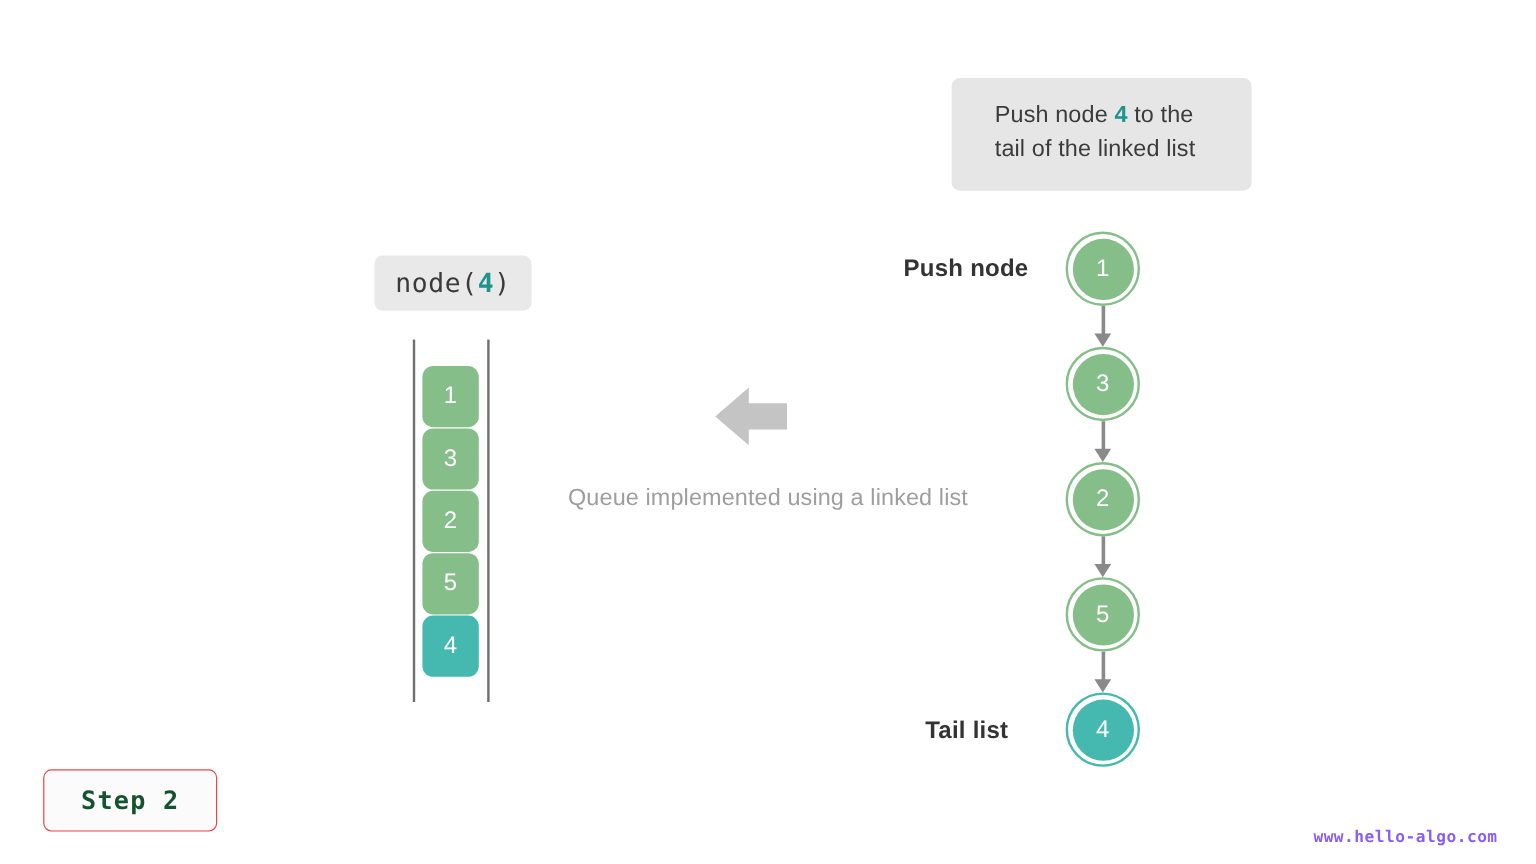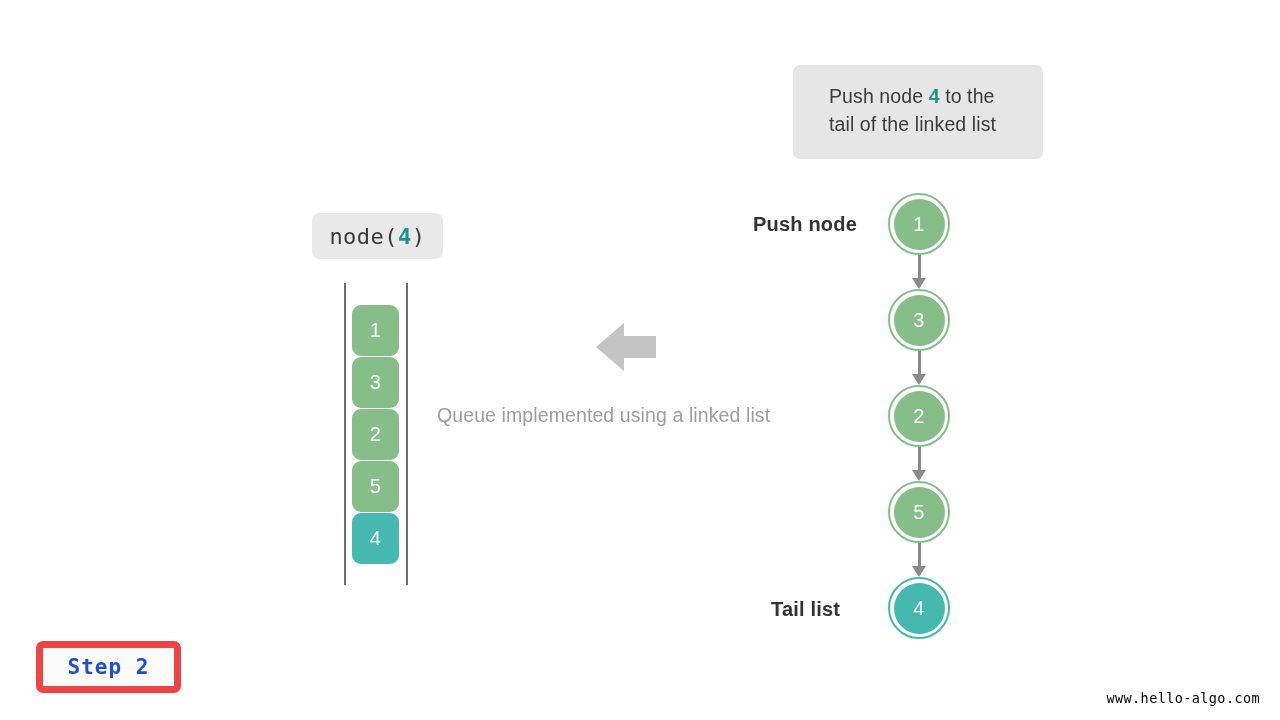--- a/index.html
+++ b/index.html
@@ -112,20 +112,21 @@
     left: 596px;
     top: 322px;
     width: 60px;
     height: 50px;
   }
   .caption {
     position: absolute;
     left: 437px;
     top: 404px;
     width: 406px;
+    text-align: center;
     font-size: 19.5px;
     color: #9e9e9e;
     letter-spacing: 0.1px;
   }
 
   
   .llist {
     position: absolute;
     left: 888px;
     top: 193px;
@@ -193,42 +194,43 @@
   .side-label.tail { left: 771px; top: 598px; }
 
   
   .step-badge {
     position: absolute;
     left: 36px;
     top: 641px;
     width: 145px;
     height: 52px;
     background: #fbfbfb;
-    border: 7px solid #ef4444;
+    border: 1px solid #ef4444;
     border-radius: 7px;
     display: flex;
     align-items: center;
     justify-content: center;
     font-family: "DejaVu Sans Mono", "Liberation Mono", monospace;
     font-weight: bold;
     font-size: 21px;
-    color: #1d4ed8;
+    color: #14532d;
     letter-spacing: 1px;
     box-sizing: border-box;
   }
 
   
   .watermark {
     position: absolute;
-    right: 20px;
+    right: 32px;
     bottom: 14px;
     font-family: "DejaVu Sans Mono", "Liberation Mono", monospace;
     font-size: 13.5px;
-    color: #000000;
+    color: #8b5cf6;
     letter-spacing: 0.4px;
+    font-weight: bold;
   }
 </style>
 </head>
 <body>
 
 <div class="stage">
 
   <div class="callout">
     <div class="callout-text"><span>Push node </span><span class="accent-num">4</span><span> to the tail of the linked list</span></div>
   </div>

